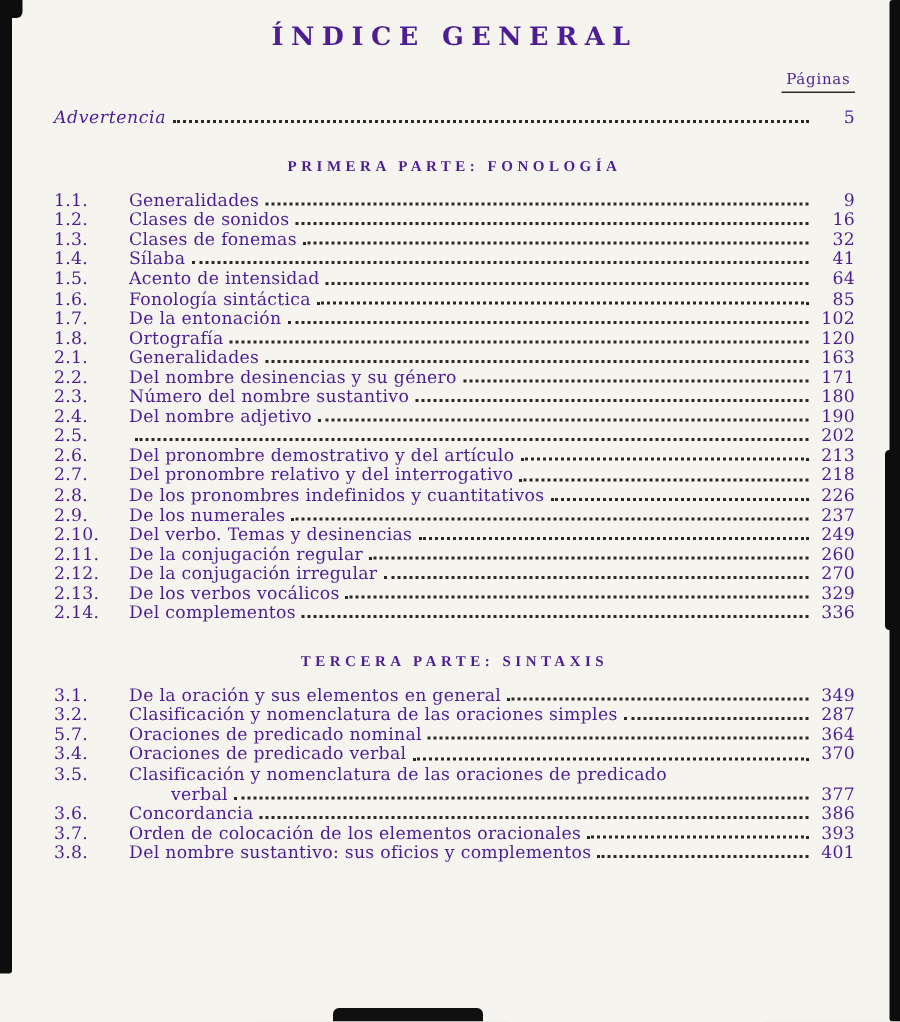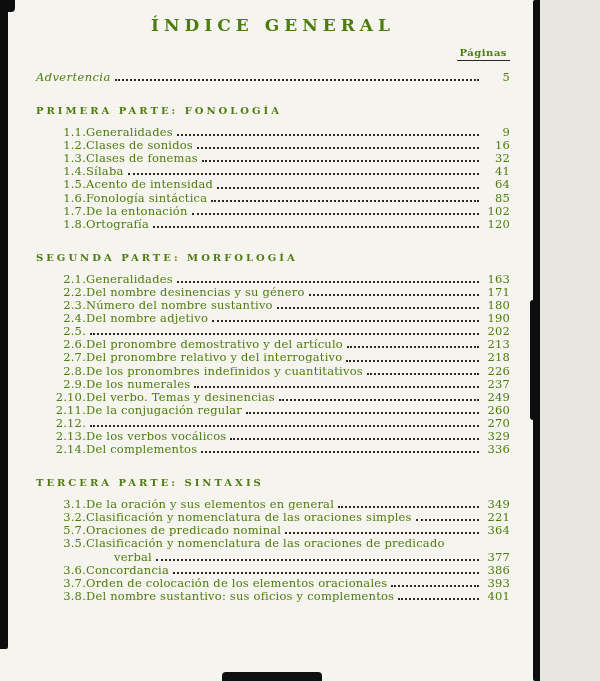--- a/index.html
+++ b/index.html
@@ -2,64 +2,64 @@
 <html><head>
 <meta charset="utf-8">
 <style>
   html,body{margin:0;padding:0;}
   body{
     width:600px;height:681px;
     background:#e8e6e1;
     font-family:"DejaVu Serif","Liberation Serif",serif;
   }
   .scan-page{
-    position:relative;width:540px;height:681px;
-    background:#f6f4ee;color:#4d7c0f;overflow:hidden;
+    position:relative;width:600px;height:681px;
+    background:#f6f4ee;color:#4c1d95;overflow:hidden;
   }
   
   .bar-left{position:absolute;left:0;top:0;width:8px;height:649px;background:#0d0d0d;border-radius:0 2px 2px 0;}
   .blob-topleft{position:absolute;left:0;top:0;width:15px;height:12px;background:#0d0d0d;border-radius:0 0 4px 0;}
   .bar-right{position:absolute;right:0;top:0;width:7px;height:681px;background:#0d0d0d;border-radius:2px 0 0 2px;}
   .blob-right{position:absolute;right:0;top:300px;width:10px;height:120px;background:#0d0d0d;border-radius:3px 0 0 3px;}
   .mark-bottom{position:absolute;left:222px;bottom:0;width:100px;height:9px;background:#101010;border-radius:4px 4px 0 0;}
 
   .content{position:relative;padding:13px 30px 0 36px;}
 
   .title{
     text-align:center;font-size:17px;font-weight:bold;
     letter-spacing:5px;margin:2px 0 6px 0;
   }
   .pages-row{text-align:right;margin:0 0 10px 0;}
   .pages-label{
-    display:inline-block;font-size:10px;font-weight:bold;
+    display:inline-block;font-size:10px;font-weight:normal;
     letter-spacing:0.5px;border-bottom:1.5px solid #2a2825;
     padding:0 3px 2px 3px;
   }
 
   .entry{
     display:flex;align-items:baseline;
     font-size:11.5px;line-height:13.1px;letter-spacing:0.2px;
     white-space:nowrap;
   }
-  .entry-num{flex:none;width:50px;text-align:right;}
+  .entry-num{flex:none;width:50px;}
   .entry-label{flex:none;}
   .leader{
     flex:1;align-self:flex-end;height:0;
     border-bottom:2px dotted #2b2926;
     margin:0 3px 3px 4px;min-width:14px;
   }
   .entry-page{flex:none;min-width:28px;text-align:right;}
   .indent{flex:none;width:78px;}
 
   .advertencia{margin:0 0 2px 0;}
   .advertencia .entry-label{font-style:italic;letter-spacing:0.4px;}
 
   .sec-heading{
-    font-size:10px;font-weight:bold;
-    letter-spacing:3px;margin:21px 0 10px 0;
+    text-align:center;font-size:10px;font-weight:bold;
+    letter-spacing:3px;margin:21px 0 10px 0;font-family:Liberation Serif, serif;
   }
   section{display:block;}
 </style>
 </head>
 <body>
 
 <div class="scan-page">
   <div class="bar-left"></div>
   <div class="blob-topleft"></div>
   <div class="bar-right"></div>
@@ -125,21 +125,20 @@
             <span class="entry-page">102</span>
           </div>
           <div class="entry">
             <span class="entry-num">1.8.</span>
             <span class="entry-label">Ortografía</span>
             <span class="leader"></span>
             <span class="entry-page">120</span>
           </div>
         </section>
         <section>
-          <div class="sec-heading">SEGUNDA PARTE: MORFOLOGÍA</div>
           <div class="entry">
             <span class="entry-num">2.1.</span>
             <span class="entry-label">Generalidades</span>
             <span class="leader"></span>
             <span class="entry-page">163</span>
           </div>
           <div class="entry">
             <span class="entry-num">2.2.</span>
             <span class="entry-label">Del nombre desinencias y su género</span>
             <span class="leader"></span>
@@ -193,20 +192,21 @@
             <span class="entry-page">249</span>
           </div>
           <div class="entry">
             <span class="entry-num">2.11.</span>
             <span class="entry-label">De la conjugación regular</span>
             <span class="leader"></span>
             <span class="entry-page">260</span>
           </div>
           <div class="entry">
             <span class="entry-num">2.12.</span>
+            <span class="entry-label">De la conjugación irregular</span>
             <span class="leader"></span>
             <span class="entry-page">270</span>
           </div>
           <div class="entry">
             <span class="entry-num">2.13.</span>
             <span class="entry-label">De los verbos vocálicos</span>
             <span class="leader"></span>
             <span class="entry-page">329</span>
           </div>
           <div class="entry">
@@ -221,27 +221,33 @@
           <div class="entry">
             <span class="entry-num">3.1.</span>
             <span class="entry-label">De la oración y sus elementos en general</span>
             <span class="leader"></span>
             <span class="entry-page">349</span>
           </div>
           <div class="entry">
             <span class="entry-num">3.2.</span>
             <span class="entry-label">Clasificación y nomenclatura de las oraciones simples</span>
             <span class="leader"></span>
-            <span class="entry-page">221</span>
+            <span class="entry-page">287</span>
           </div>
           <div class="entry">
             <span class="entry-num">5.7.</span>
             <span class="entry-label">Oraciones de predicado nominal</span>
             <span class="leader"></span>
             <span class="entry-page">364</span>
+          </div>
+          <div class="entry">
+            <span class="entry-num">3.4.</span>
+            <span class="entry-label">Oraciones de predicado verbal</span>
+            <span class="leader"></span>
+            <span class="entry-page">370</span>
           </div>
           <div class="entry">
             <span class="entry-num">3.5.</span>
             <span class="entry-label">Clasificación y nomenclatura de las oraciones de predicado</span>
           </div>
           <div class="entry">
             <span class="indent"></span>
             <span class="entry-label">verbal</span>
             <span class="leader"></span>
             <span class="entry-page">377</span>

